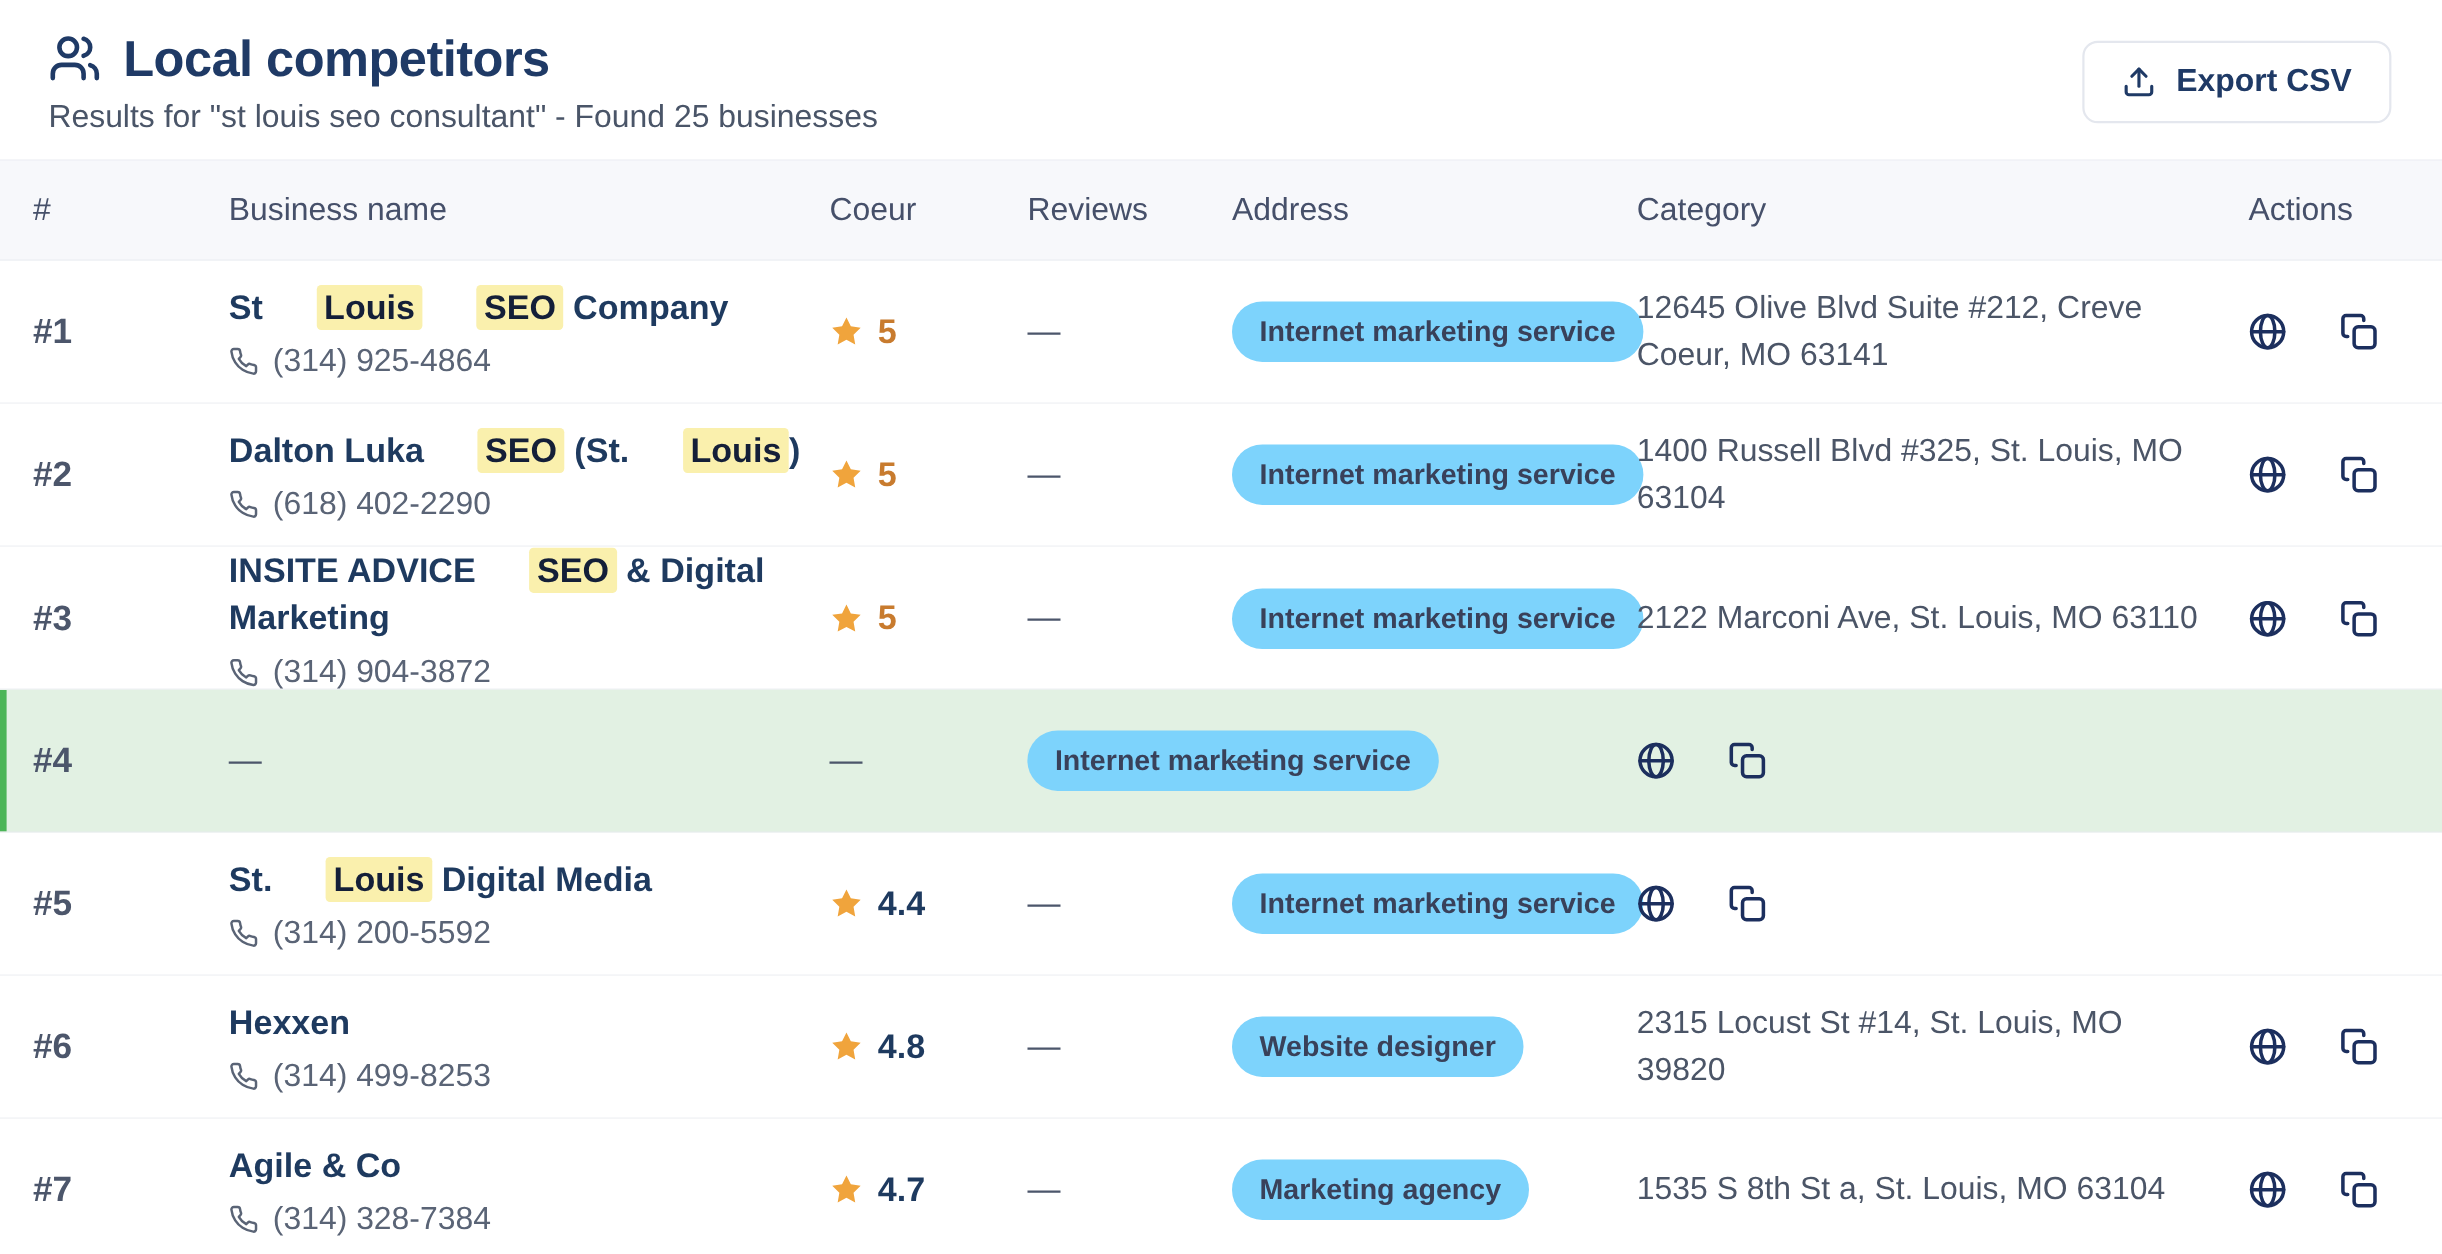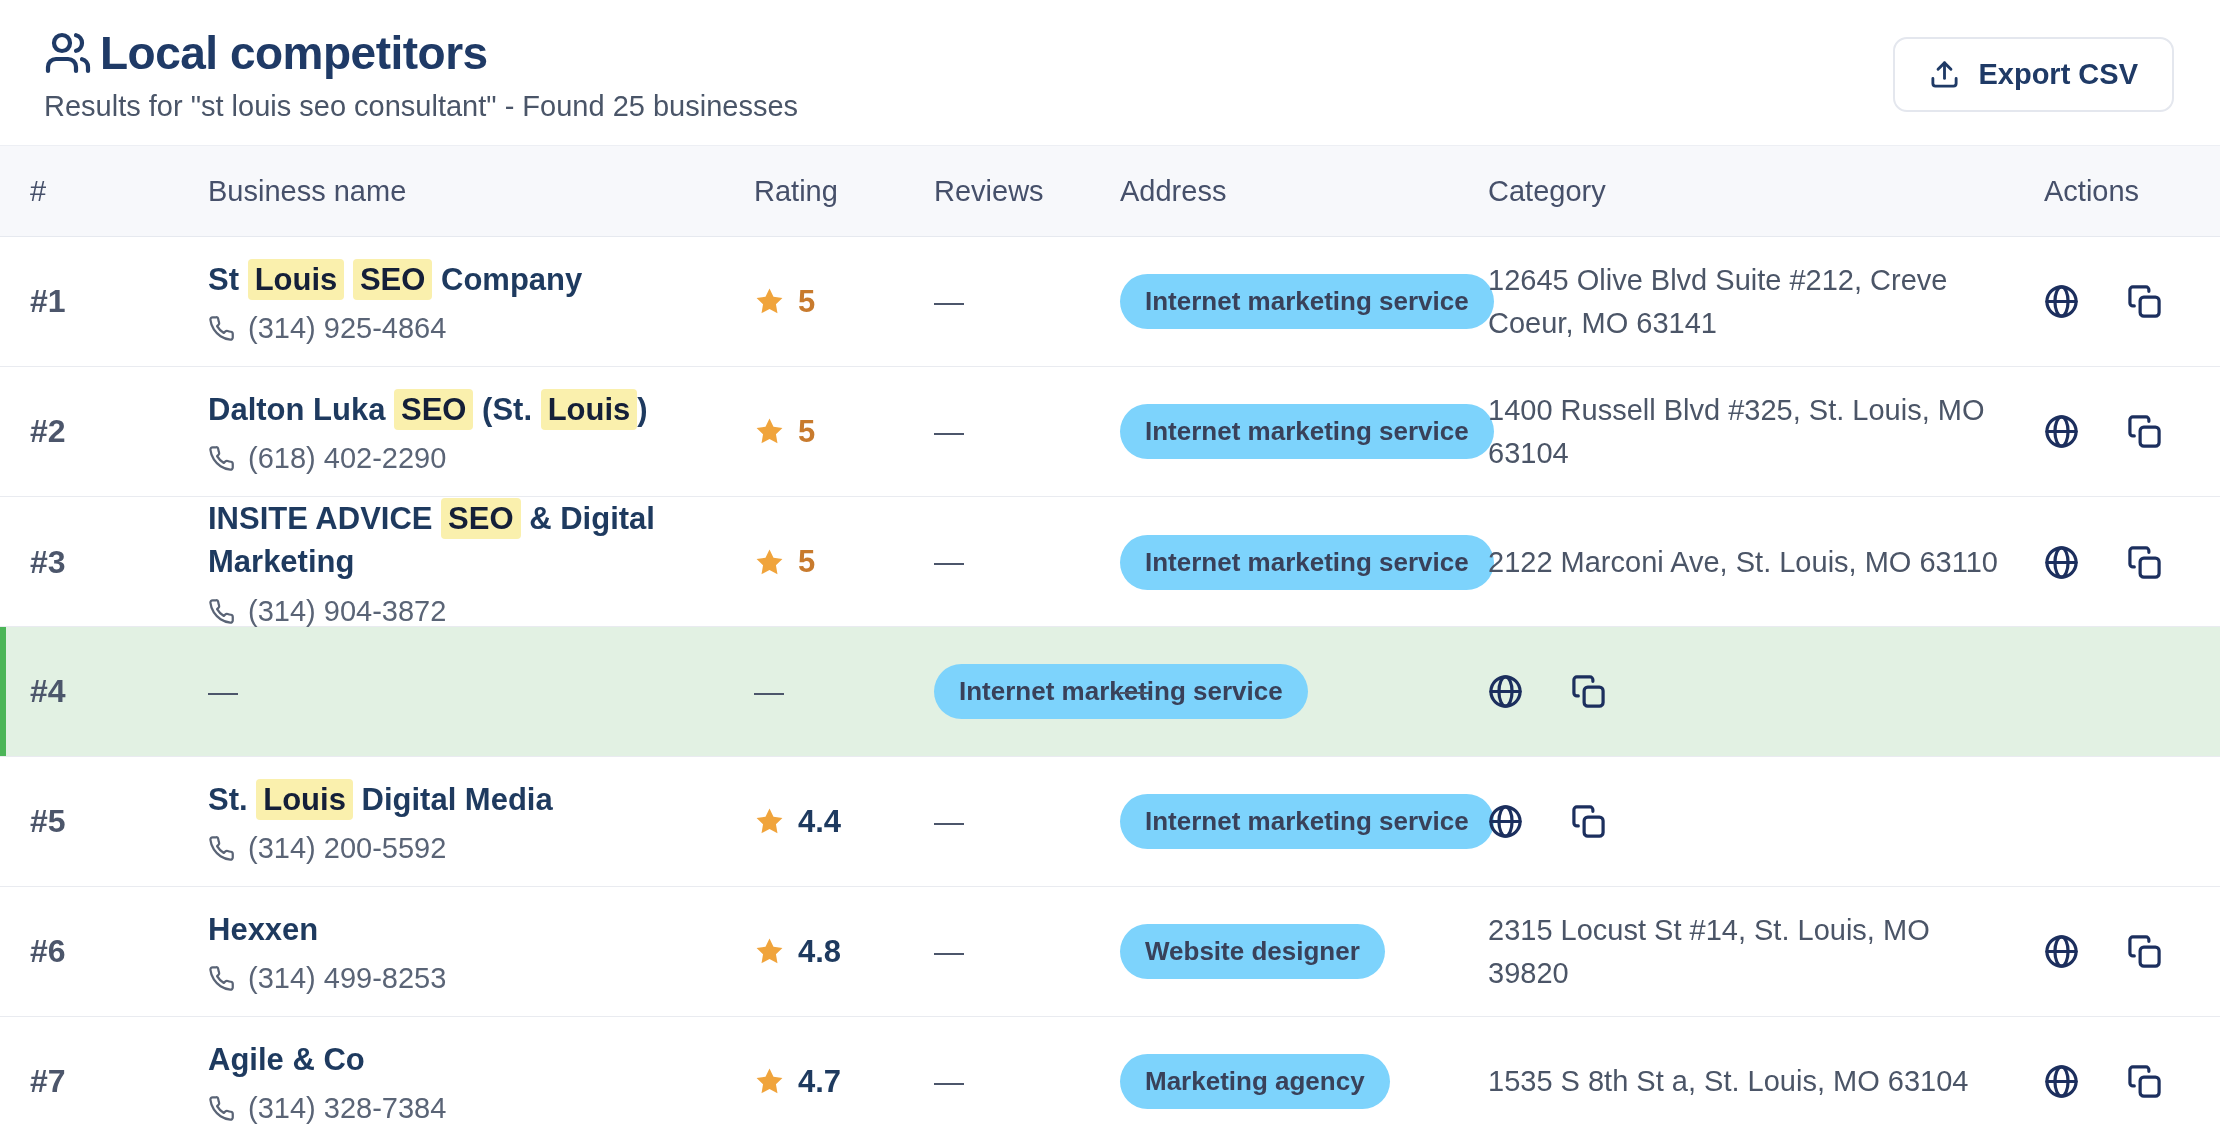--- a/index.html
+++ b/index.html
@@ -2,21 +2,21 @@
 <html><head>
 <meta charset="utf-8">
 <style>
   * { margin:0; padding:0; box-sizing:border-box; }
   html,body { width:2220px; height:1140px; overflow:hidden; background:#ffffff;
     font-family:"Liberation Sans","DejaVu Sans",sans-serif; color:#1e3a5f; }
 
   
   .page-header { display:flex; justify-content:space-between; align-items:center;
     padding:26px 46px 22px 44px; background:#ffffff; }
-  .title-row { display:flex; align-items:center; gap:8px; }
+  .title-row { display:flex; align-items:center; gap:20px; }
   .title-row svg { width:48px; height:48px; color:#1f3a66; flex:0 0 auto; }
   .page-title { font-size:46px; font-weight:700; color:#1f3a66; letter-spacing:-0.5px; }
   .page-subtitle { margin-top:10px; font-size:29px; color:#4a5568; }
   .export-btn { display:flex; align-items:center; gap:18px; padding:19px 34px;
     background:#ffffff; border:2px solid #e4e7ee; border-radius:14px; cursor:pointer;
     color:#1f3a66; font-weight:700; font-size:29px;
     font-family:"Liberation Sans","DejaVu Sans",sans-serif; }
   .export-btn svg { width:31px; height:31px; }
 
   
@@ -25,21 +25,21 @@
   .table-head { background:#f7f8fb; height:92px; border-top:1px solid #edeff4;
     border-bottom:1px solid #e6e9ef; color:#46506a; font-size:29px; font-weight:500; }
   .row { height:130px; border-bottom:1px solid #e9ebf0; background:#ffffff; }
   .row.own { background:#e2f1e3; box-shadow:inset 6px 0 0 #4bb557; }
 
   .rank { font-size:32px; font-weight:700; color:#4c566b; }
 
   .name-cell { display:flex; flex-direction:column; gap:11px; padding-right:24px; }
   .name-line { display:flex; align-items:center; gap:22px; }
   .biz-name { font-size:31px; font-weight:700; color:#1e3a5f; line-height:1.4; white-space:pre-wrap; }
-  .biz-name .hl { background:#faf0ad; color:#141f38; padding:3px 7px; border-radius:4px; }
+  .biz-name .hl { background:#faf0ad; color:#141f38; padding:3px 7px; border-radius:4px;margin-left:40px; }
   .listing-badge { display:none; background:#2b5be0; color:#ffffff; font-size:26px; font-weight:700;
     padding:10px 25px; border-radius:999px; white-space:nowrap; }
   .row.own .listing-badge { display:inline-block; }
   .phone-line { display:flex; align-items:center; gap:13px; color:#5a6476; font-size:29px; }
   .phone-line svg { width:27px; height:27px; flex:0 0 auto; }
 
   .rating-cell { display:flex; align-items:center; gap:13px; font-size:31px; font-weight:600; }
   .rating-cell svg { width:31px; height:31px; }
   .rating-cell.is-five .rating-val { color:#c87b2e; }
   .rating-cell .rating-val { color:#1e3a5f; }
@@ -82,21 +82,21 @@
       </svg>
     </span>
     <span>Export CSV</span>
   </button>
 </div>
 
 <div>
   <div class="grid-row table-head">
     <div>#</div>
     <div>Business name</div>
-    <div>Rating</div>
+    <div>Coeur</div>
     <div>Reviews</div>
     <div>Address</div>
     <div>Category</div>
     <div>Actions</div>
   </div>
   <div id="rows">
       <div class="grid-row row">
     <div class="rank">#1</div>
     <div class="name-cell">
       <div class="name-line">

